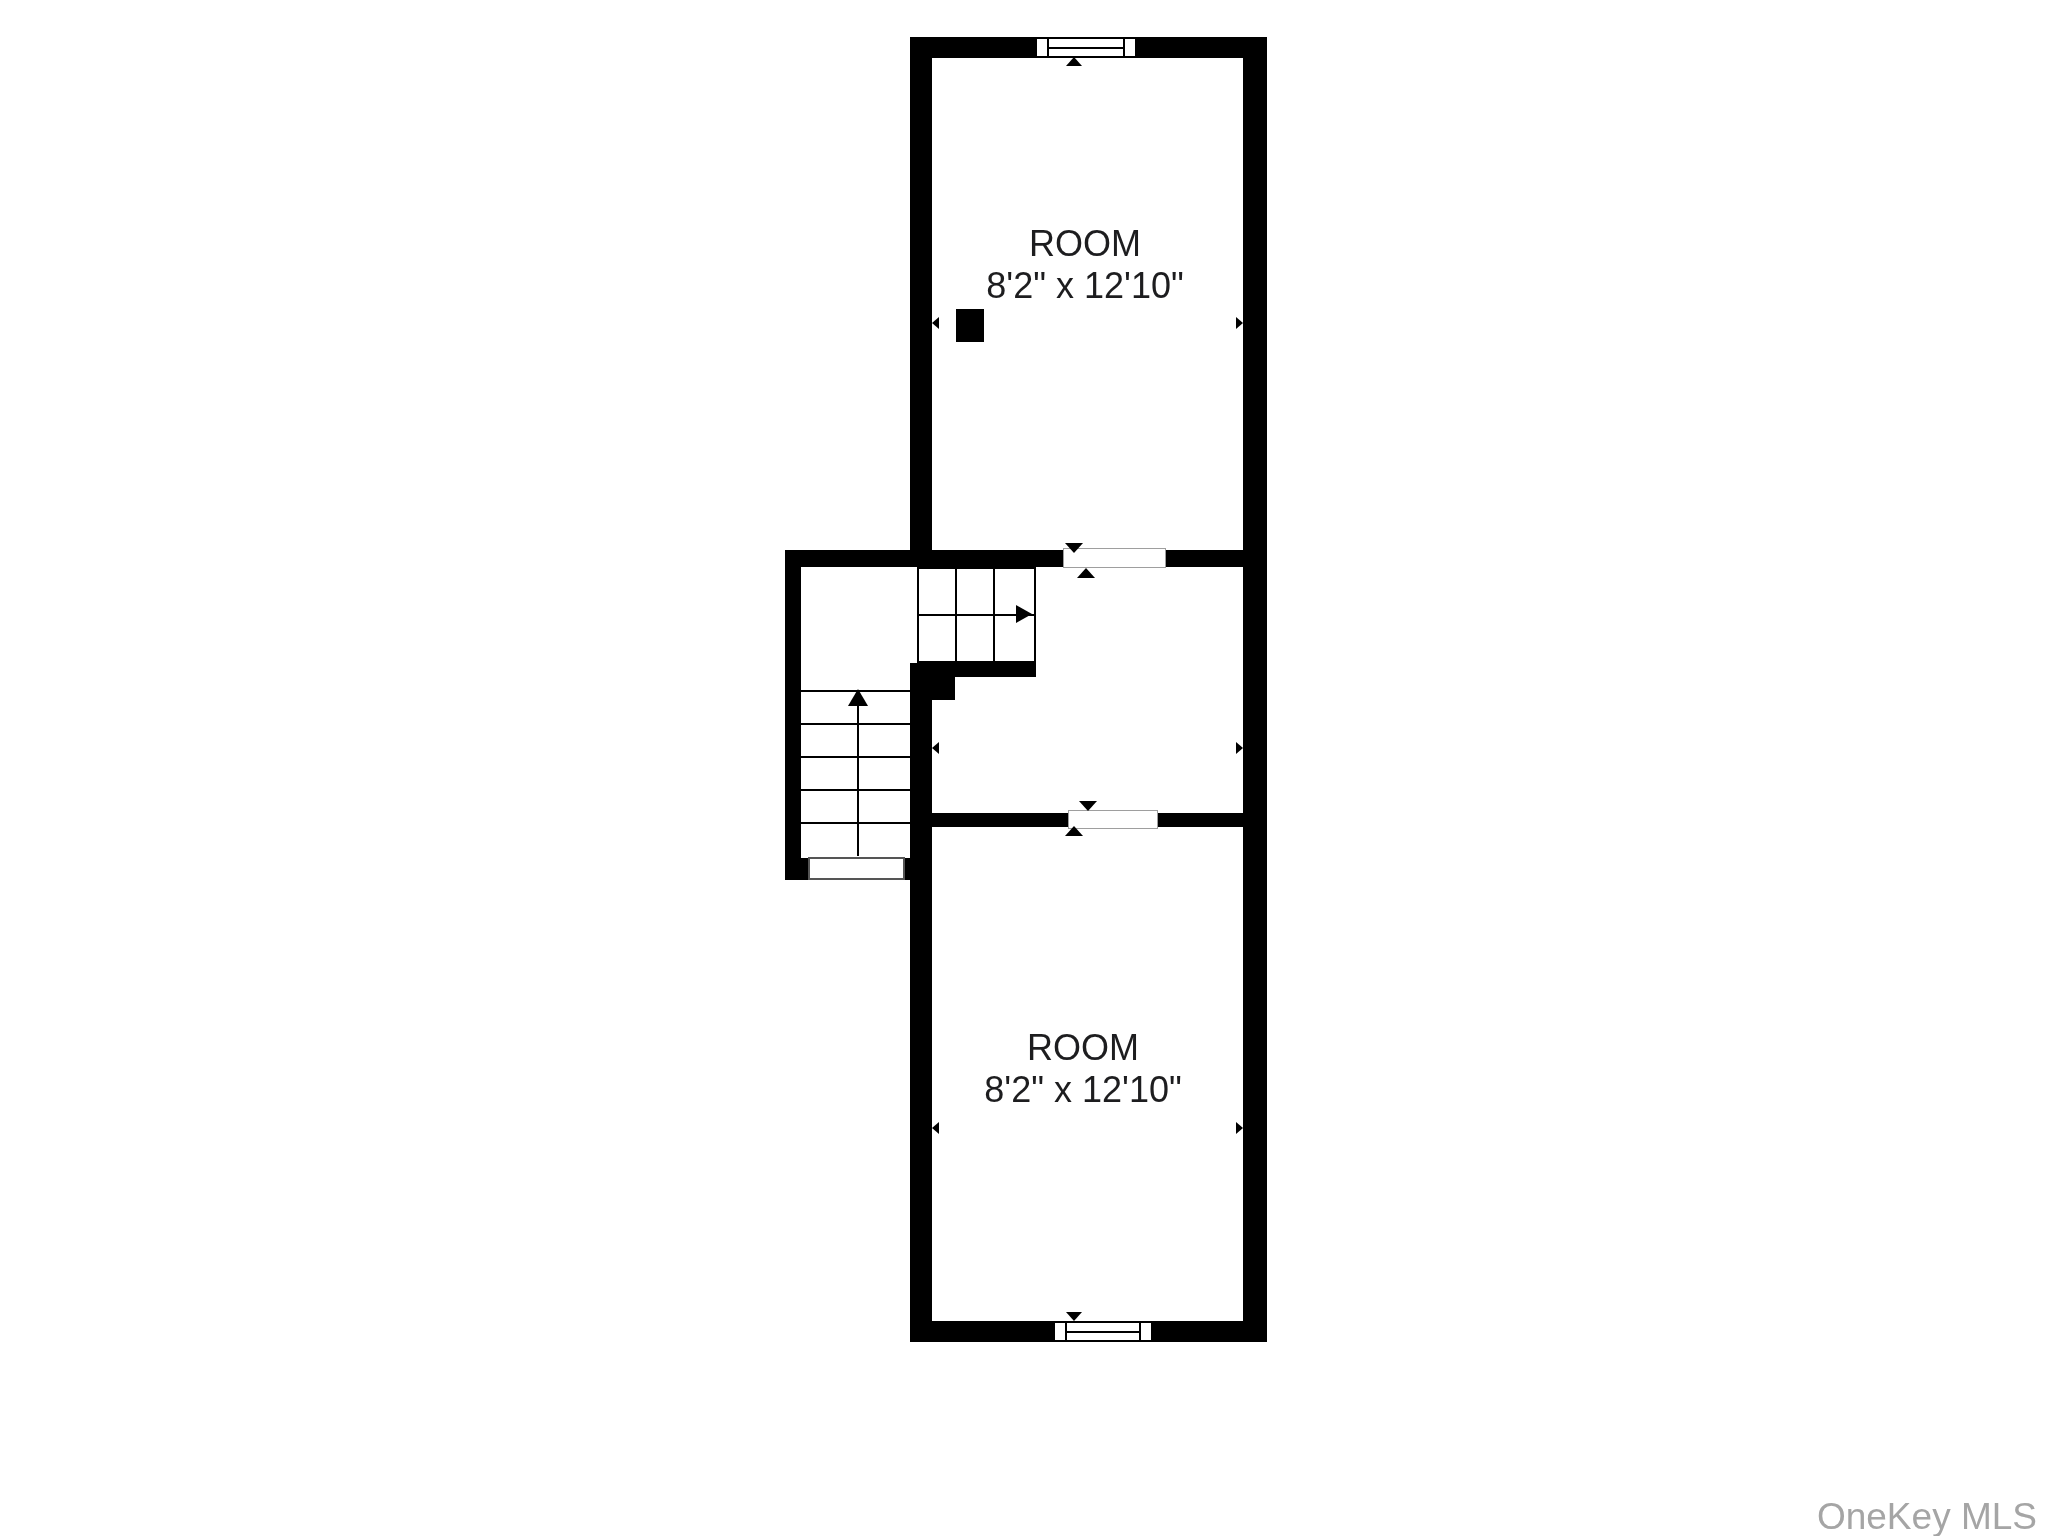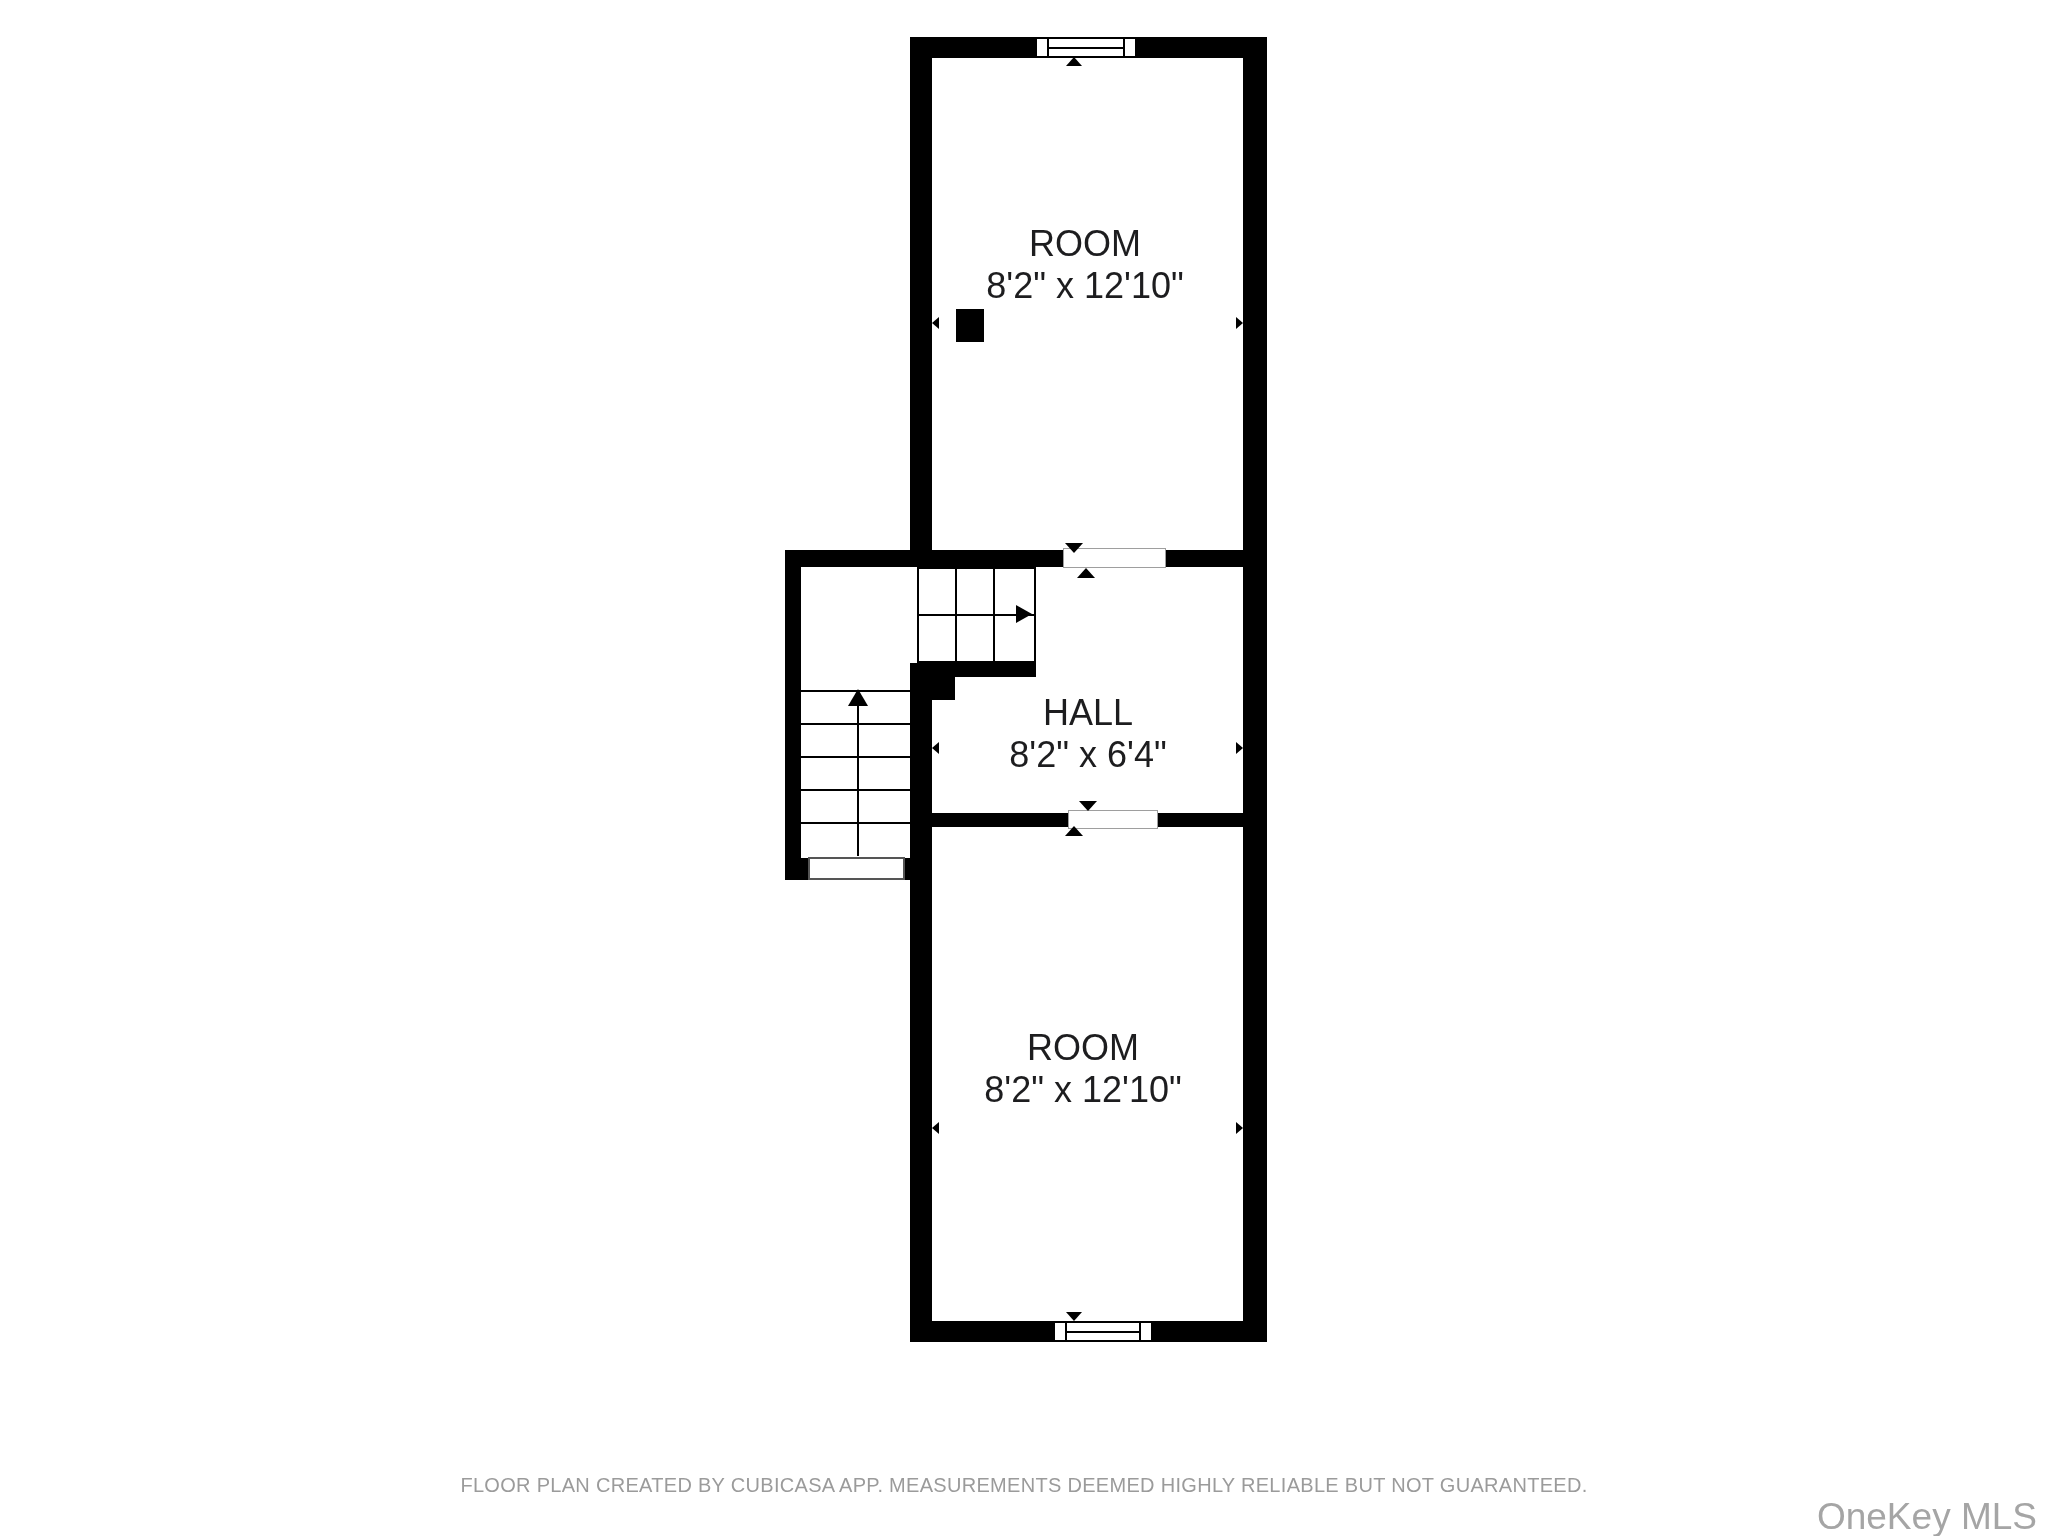--- a/index.html
+++ b/index.html
@@ -112,26 +112,21 @@
   <div class="tri dim-left" style="left:932px;top:1122px;"></div>
   <div class="tri dim-right" style="left:1236px;top:1122px;"></div>
 
   <div class="column-block" style="left:956px;top:309px;width:28px;height:33px;"></div>
 
   <div class="room-label" style="left:1085px;top:223px;">
     <div>ROOM</div>
     <div>8'2" x 12'10"</div>
   </div>
 
-  <div class="room-label" style="left:1088px;top:692px;">
-    <div>HALL</div>
-    <div>8'2" x 6'4"</div>
-  </div>
 
   <div class="room-label" style="left:1083px;top:1027px;">
     <div>ROOM</div>
     <div>8'2" x 12'10"</div>
   </div>
 
-  <div class="footer-note">FLOOR PLAN CREATED BY CUBICASA APP. MEASUREMENTS DEEMED HIGHLY RELIABLE BUT NOT GUARANTEED.</div>
   <div class="watermark">OneKey MLS</div>
 
 </div>
 
 </body></html>

